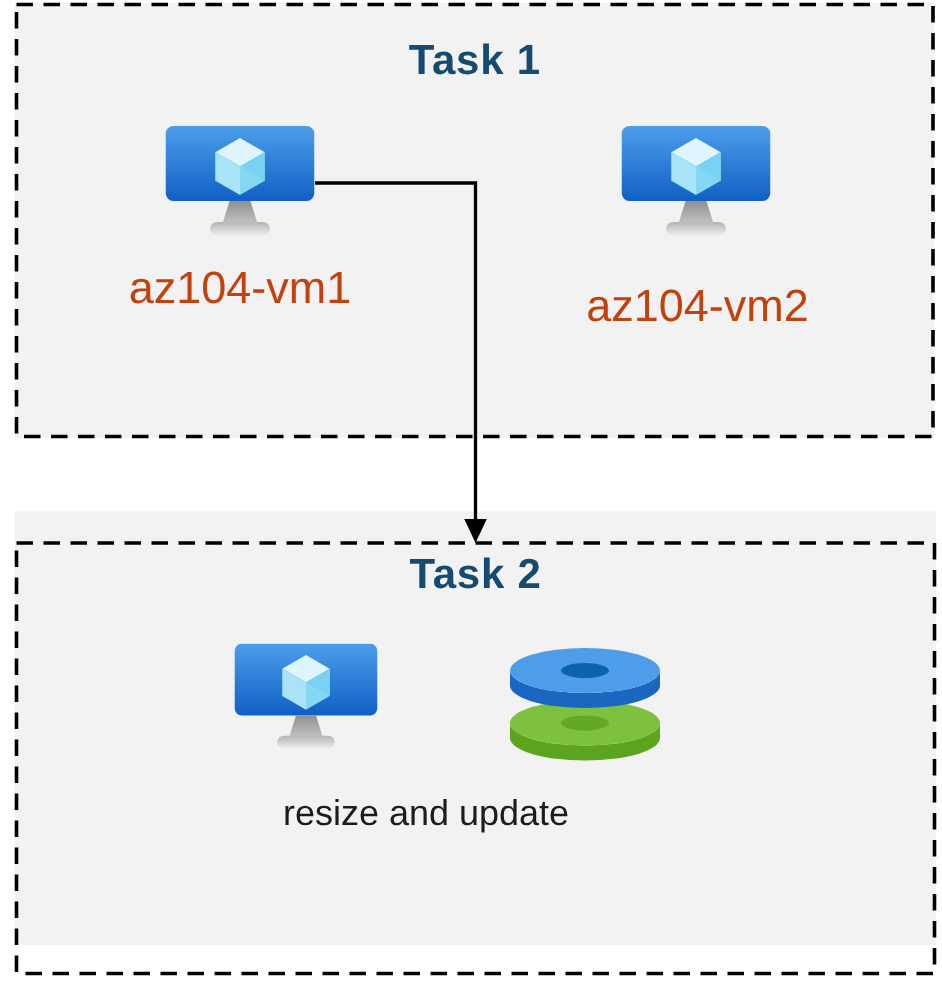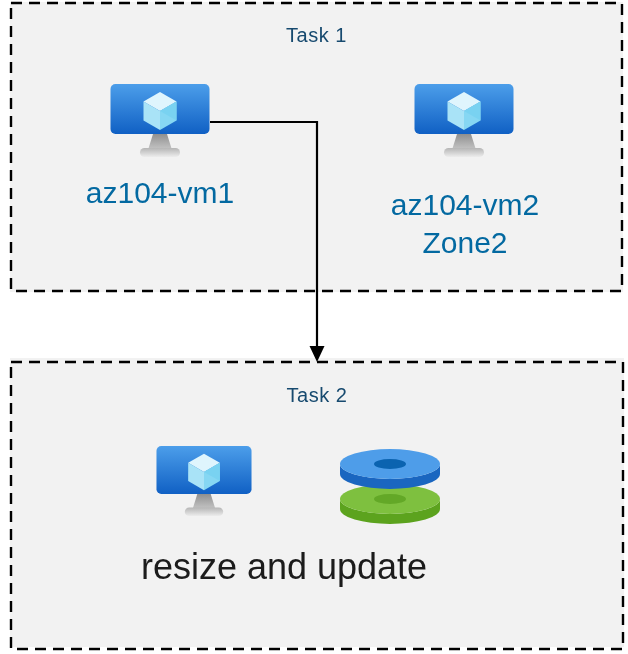--- a/index.html
+++ b/index.html
@@ -13,52 +13,53 @@
     width: 628px;
     height: 654px;
     background: #ffffff;
     overflow: hidden;
   }
   .box {
     position: absolute;
     background: #F2F2F2;
   }
   .box-task1 { left: 10px; top: 2px;   width: 613px; height: 290px; }
-  .box-task2 { left: 10px; top: 358px; width: 614px; height: 289px; }
+  .box-task2 { left: 10px; top: 341px; width: 614px; height: 289px; }
 
   .box-title {
     position: absolute;
     left: 0;
     width: 100%;
     text-align: center;
-    font-size: 20px;
+    font-size: 28px;
     color: #174A6F;
     letter-spacing: 0.5px;
+    font-weight: bold;
   }
   .box-task1 .box-title { top: 22px; }
   .box-task2 .box-title { top: 26px; }
 
   .vm-label {
     position: absolute;
     text-align: center;
     font-size: 30px;
     line-height: 38px;
-    color: #0369a1;
+    color: #c2410c;
     width: 220px;
   }
   .vm-label-1 { left: 40px;  top: 172px; }
   .vm-label-2 { left: 345px; top: 184px; }
 
   .caption {
     position: absolute;
     left: 94px;
     top: 188px;
     width: 360px;
     text-align: center;
-    font-size: 36px;
+    font-size: 24px;
     color: #1c1c1c;
   }
 
   .icon-abs { position: absolute; }
 
   .overlay {
     position: absolute;
     left: 0; top: 0;
     width: 628px; height: 654px;
     z-index: 5;
@@ -117,21 +118,20 @@
     </svg>
     <svg class="icon-abs" style="left:404px; top:82px;" width="100" height="76">
       <use href="#vm-sym"></use>
     </svg>
 
     <div class="vm-label vm-label-1">
       <div>az104-vm1</div>
     </div>
     <div class="vm-label vm-label-2">
       <div>az104-vm2</div>
-      <div>Zone2</div>
     </div>
   </div>
 
   <div class="box box-task2">
     <div class="box-title">Task 2</div>
 
     <svg class="icon-abs" style="left:146px; top:88px;" width="96" height="73">
       <use href="#vm-sym"></use>
     </svg>
     <svg class="icon-abs" style="left:328px; top:86px;" width="104" height="82">

